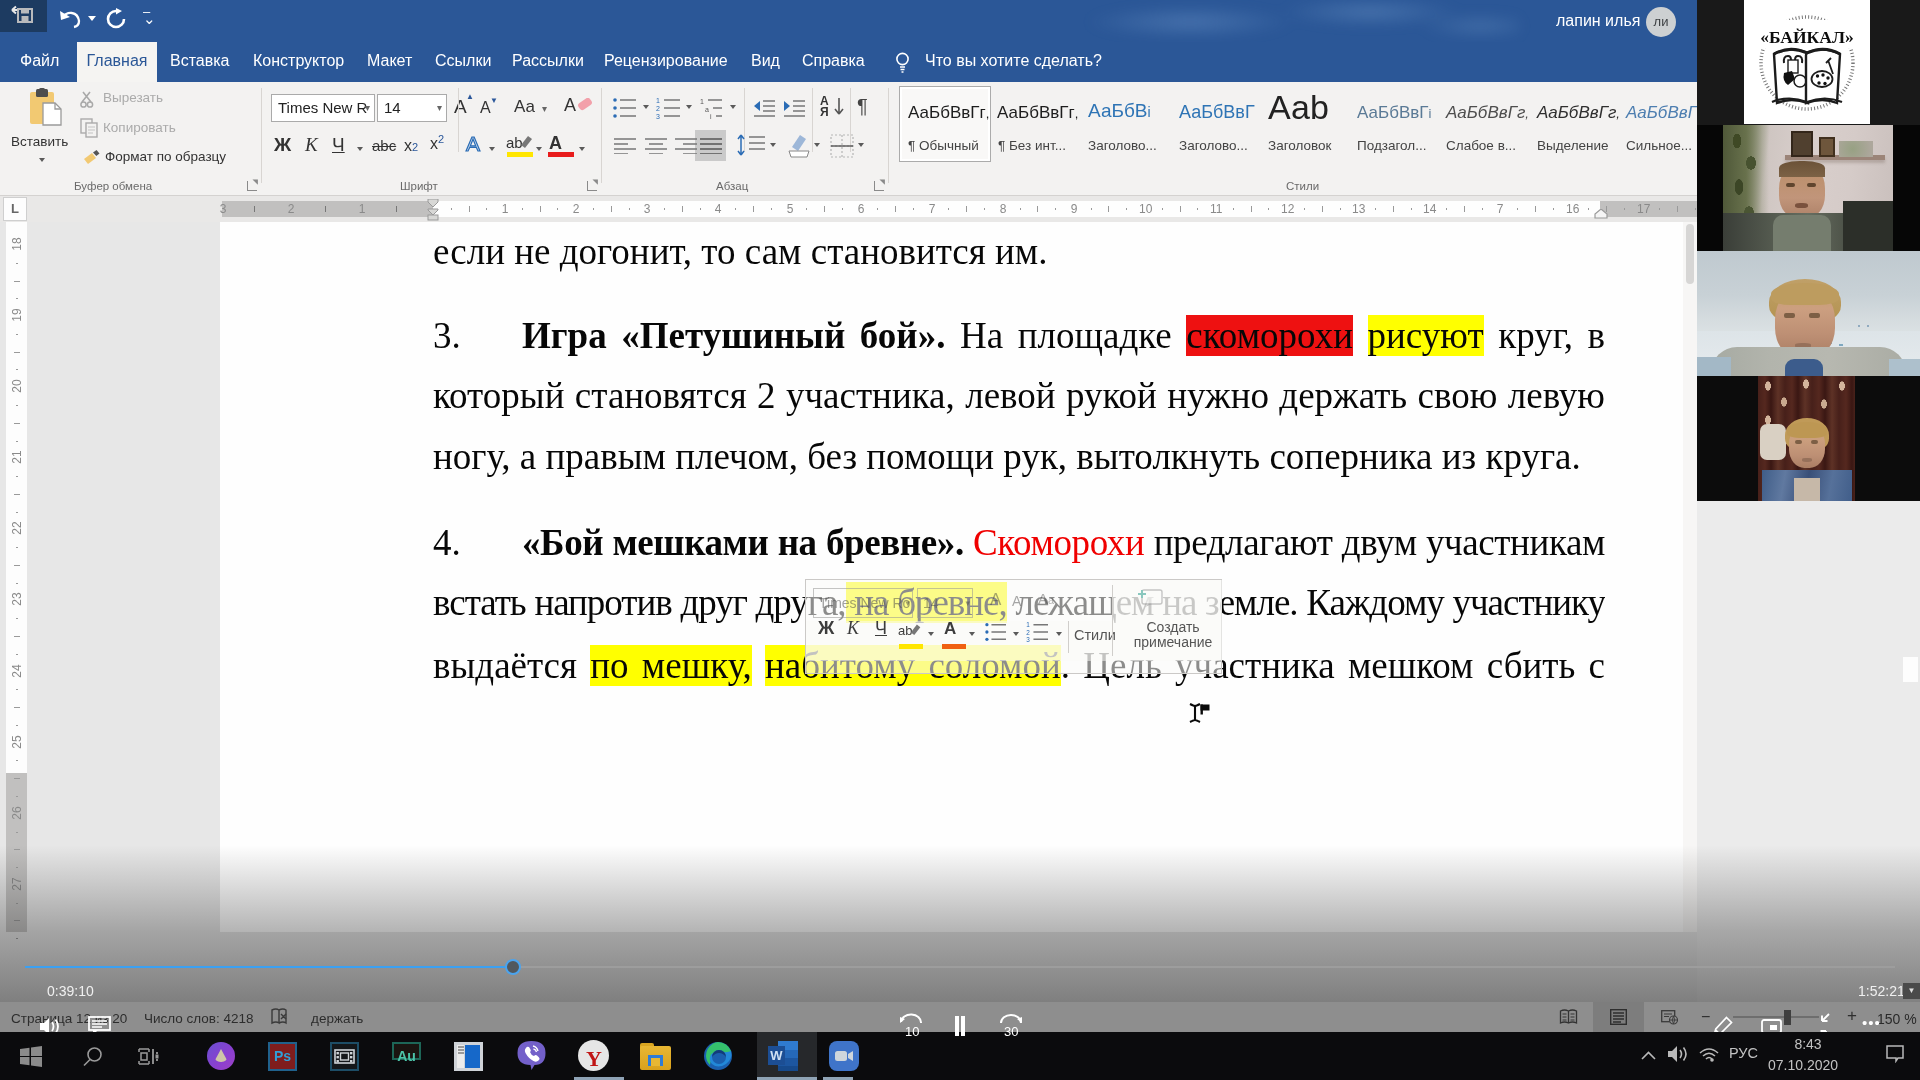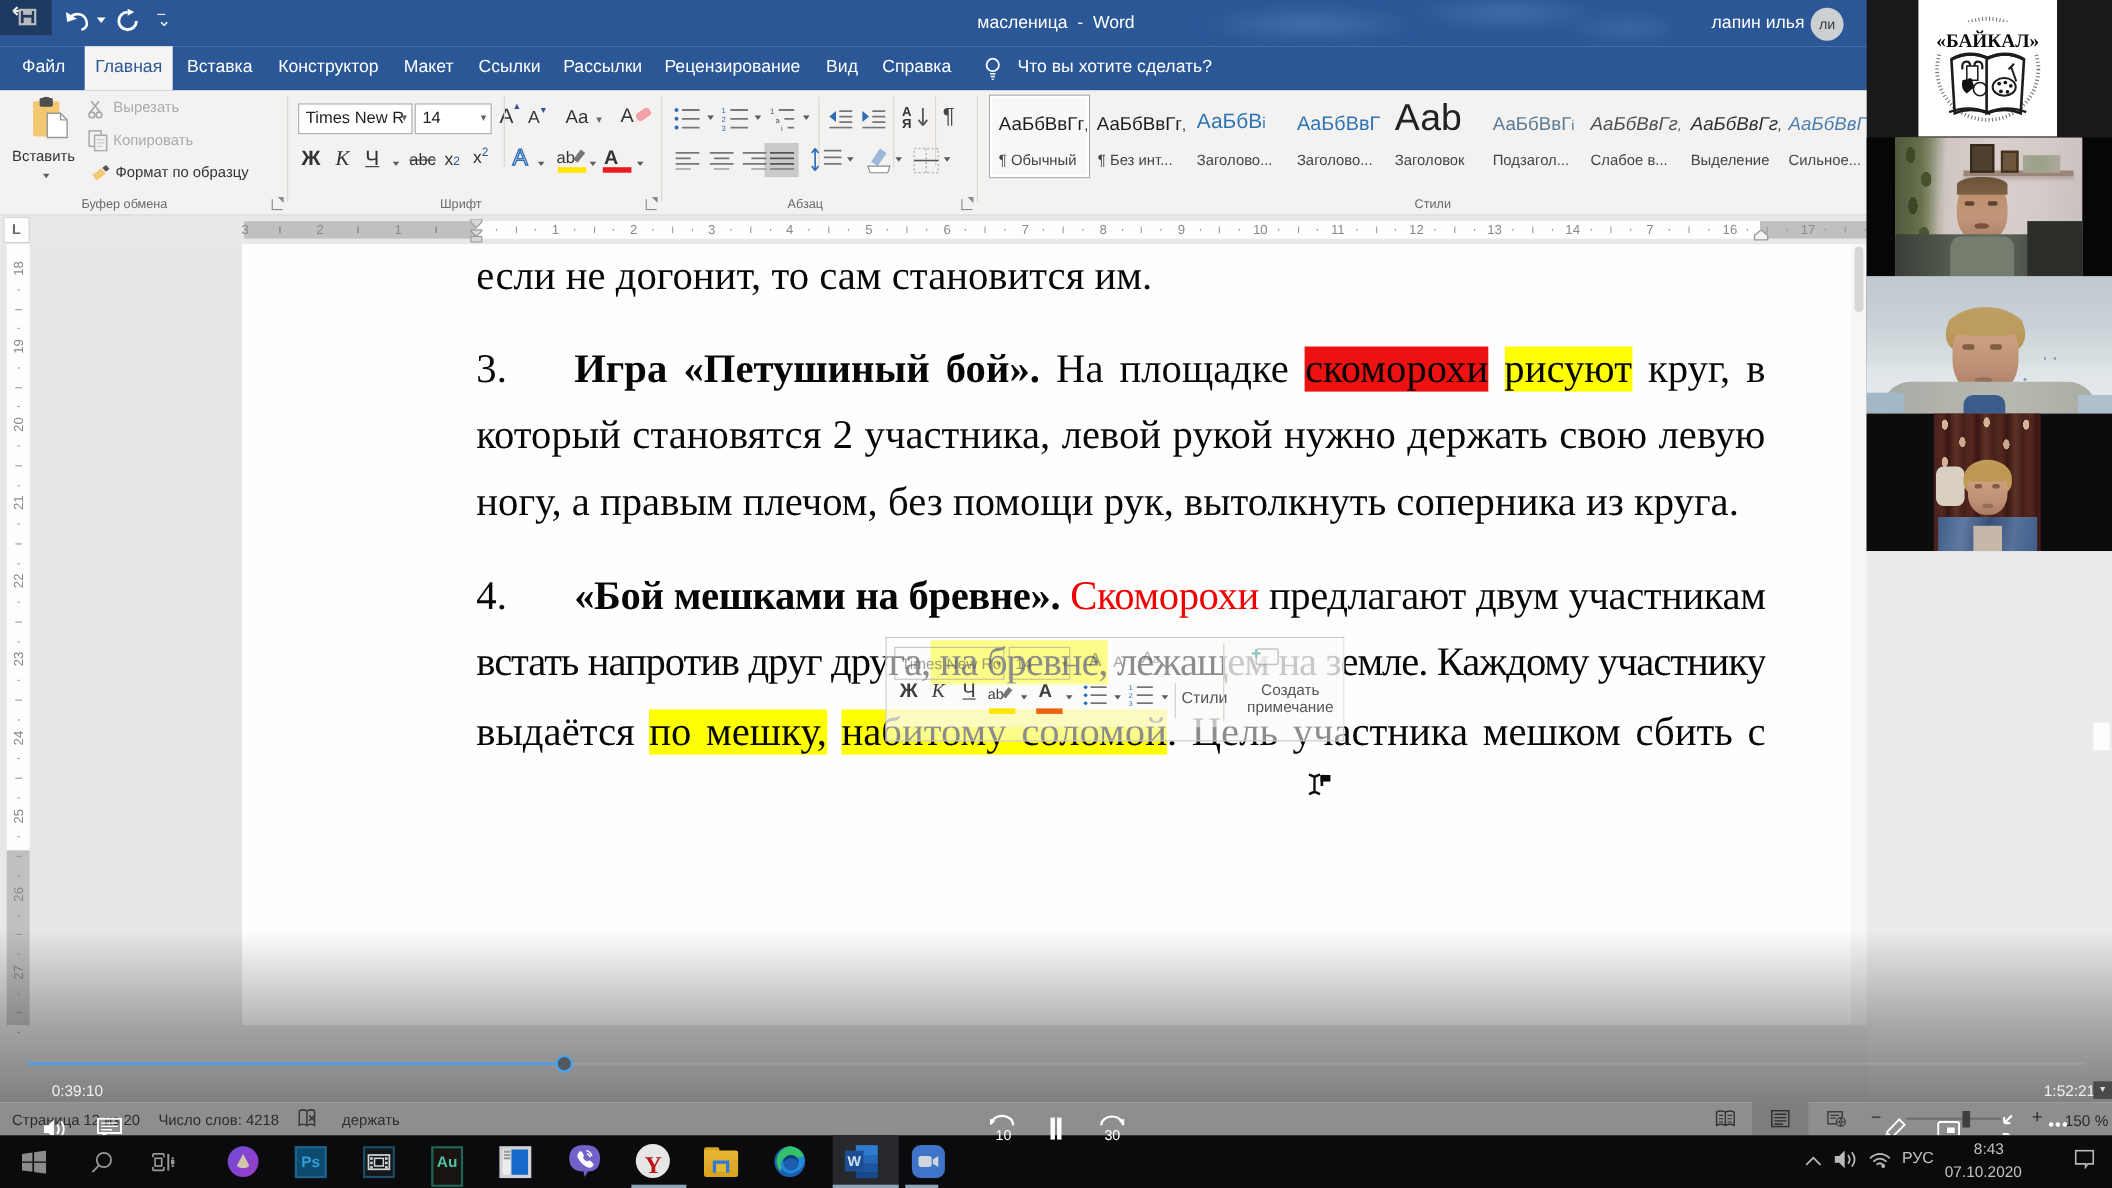--- a/index.html
+++ b/index.html
@@ -61,21 +61,20 @@
         <path d="M4 8 q5 -5 10 -4 q6 1 7 8 q0 5 -5 6" stroke="#fff" stroke-width="2.3" fill="none"></path>
         <path d="M2 2 l1 9 l9 -3 z" fill="#fff"></path>
       </svg>
     <div class="abs" style="left:88px;top:16px;width:0;height:0;border-left:4px solid transparent;border-right:4px solid transparent;border-top:5px solid #fff"></div>
     <svg class="abs" style="left:105px;top:8px" width="22" height="22" viewBox="0 0 22 22">
         <path d="M11 3 a8 8 0 1 0 8 8" stroke="#fff" stroke-width="2.6" fill="none"></path>
         <path d="M11 0 l6 3 l-6 3.4 z" fill="#fff"></path>
       </svg>
     <div class="abs white" style="left:143px;top:10px;font-size:15px;color:#fff">⌄</div>
     <div class="abs white" style="left:143px;top:4px;font-size:13px;color:#fff">–</div>
-    <div class="abs" style="left:850px;top:0;width:220px;height:42px;line-height:42px;text-align:center;color:#fff;font-size:16px">масленица&nbsp;&nbsp;-&nbsp;&nbsp;Word</div>
     <div class="abs" style="left:1556px;top:0;height:42px;line-height:42px;color:#fff;font-size:16px">лапин илья</div>
     <div class="abs" style="left:1646px;top:7px;width:30px;height:30px;border-radius:50%;background:#cdd0d2;color:#3b3e41;font-size:13px;text-align:center;line-height:30px">ли</div>
   </div>
   <div class="abs" id="tabsrow">
     <div id="activetab">
         <span>Главная</span>
       </div>
     <div class="tab" style="left:20px">Файл</div>
     <div class="tab" style="left:170px">Вставка</div>
     <div class="tab" style="left:253px">Конструктор</div>
@@ -596,32 +595,32 @@
       </svg>
     <svg style="position:absolute;left:138px;top:14px" width="23" height="21" viewBox="0 0 23 21">
         <path d="M1 3 h10 M1 18 h10 M1 3 v3 M1 15 v3 M11 3 v3 M11 15 v3" stroke="#9a9a9a" stroke-width="1.5" fill="none"></path>
         <rect x="3" y="7" width="6" height="7" fill="none" stroke="#9a9a9a" stroke-width="1.5"></rect>
         <path d="M15 3 v15 M19 6 v2 M19 13 v2" stroke="#9a9a9a" stroke-width="1.8"></path>
         <rect x="17.5" y="8.5" width="3" height="4" fill="#9a9a9a"></rect>
       </svg>
     <div style="position:absolute;left:207px;top:10px;width:28px;height:28px;border-radius:50%;background:linear-gradient(135deg,#6a4fd0,#8b3fd0 60%,#9d43c4)">
         <div style="position:absolute;left:7px;top:7px;width:14px;height:13px;background:#cfc5a8;border-radius:45% 45% 48% 48%;clip-path:polygon(50% 0,100% 100%,0 100%)"></div>
       </div>
-    <div style="position:absolute;left:268px;top:10px;width:29px;height:29px;background:#0c4a6e;border:2px solid #20618c;color:#2f9fd8;font-size:14px;font-weight:bold;text-align:center;line-height:25px">Ps</div>
+    <div style="position:absolute;left:268px;top:10px;width:29px;height:29px;background:#7f1d1d;border:2px solid #20618c;color:#2f9fd8;font-size:14px;font-weight:bold;text-align:center;line-height:25px">Ps</div>
     <div style="position:absolute;left:330px;top:10px;width:29px;height:29px;background:#14171a;border:2px solid #1d4d66"><svg width="25" height="25" viewBox="0 0 25 25">
           <rect x="3" y="6" width="19" height="13" fill="none" stroke="#cfd4d8" stroke-width="1.6"></rect>
           <rect x="4.5" y="8" width="2.4" height="2.4" fill="#cfd4d8"></rect>
           <rect x="4.5" y="12" width="2.4" height="2.4" fill="#cfd4d8"></rect>
           <rect x="4.5" y="16" width="2.4" height="2.4" fill="#cfd4d8"></rect>
           <rect x="18" y="8" width="2.4" height="2.4" fill="#cfd4d8"></rect>
           <rect x="18" y="12" width="2.4" height="2.4" fill="#cfd4d8"></rect>
           <rect x="18" y="16" width="2.4" height="2.4" fill="#cfd4d8"></rect>
           <rect x="8.5" y="9" width="8" height="7" fill="none" stroke="#cfd4d8" stroke-width="1.4"></rect>
         </svg></div>
-    <div style="position:absolute;left:392px;top:10px;width:29px;height:37px;background:#1a1410;border:2px solid #1d6657;color:#4cc3a8;font-size:14px;font-weight:bold;text-align:center;line-height:25px">Au</div>
+    <div style="position:absolute;left:392px;top:10px;width:29px;height:18px;background:#1a1410;border:2px solid #1d6657;color:#4cc3a8;font-size:14px;font-weight:bold;text-align:center;line-height:25px">Au</div>
     <div style="position:absolute;left:454px;top:10px;width:29px;height:29px;background:#cfd3d8">
         <div style="position:absolute;left:3px;top:3px;width:7px;height:23px;background:#ececec"></div>
         <div style="position:absolute;left:3.5px;top:4px;width:6px;height:1.5px;background:#9a9a9a"></div>
         <div style="position:absolute;left:3.5px;top:7px;width:6px;height:1.5px;background:#9a9a9a"></div>
         <div style="position:absolute;left:3.5px;top:10px;width:6px;height:1.5px;background:#9a9a9a"></div>
         <div style="position:absolute;left:11px;top:3px;width:15px;height:23px;background:#1668c9"></div>
       </div>
     <div style="position:absolute;left:516px;top:8px;width:31px;height:31px"><svg width="31" height="31" viewBox="0 0 31 31">
           <path d="M15.5 1 q14 0 14 12 q0 12 -11 12 l-3 5 l-1 -5 q-13 0 -13 -12 q0 -12 14 -12 z" fill="#7360c9"></path>
           <path d="M10 8 q1 -2 3 -1 l1.5 2.5 q1 1.5 -0.5 2.5 q1 3 4 4 q1.5 -1.5 3 -0.5 l2 2 q1.5 1.5 -0.5 3 q-2 2 -5 0.5 q-5 -2.5 -8 -8 q-1.5 -3 0.5 -5 z" fill="#fff"></path>

